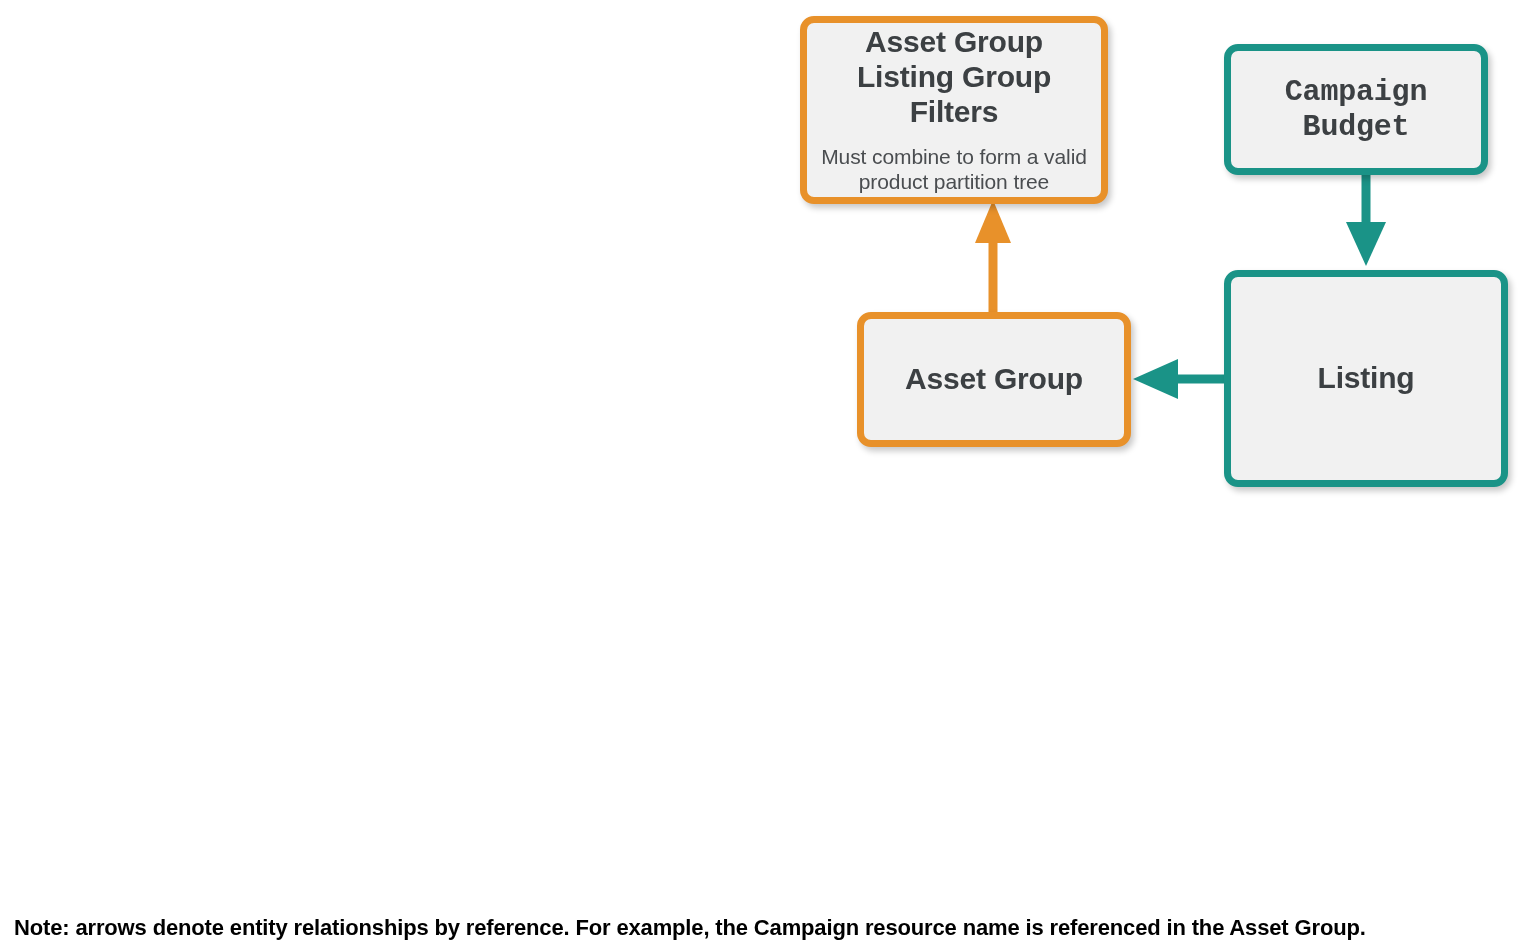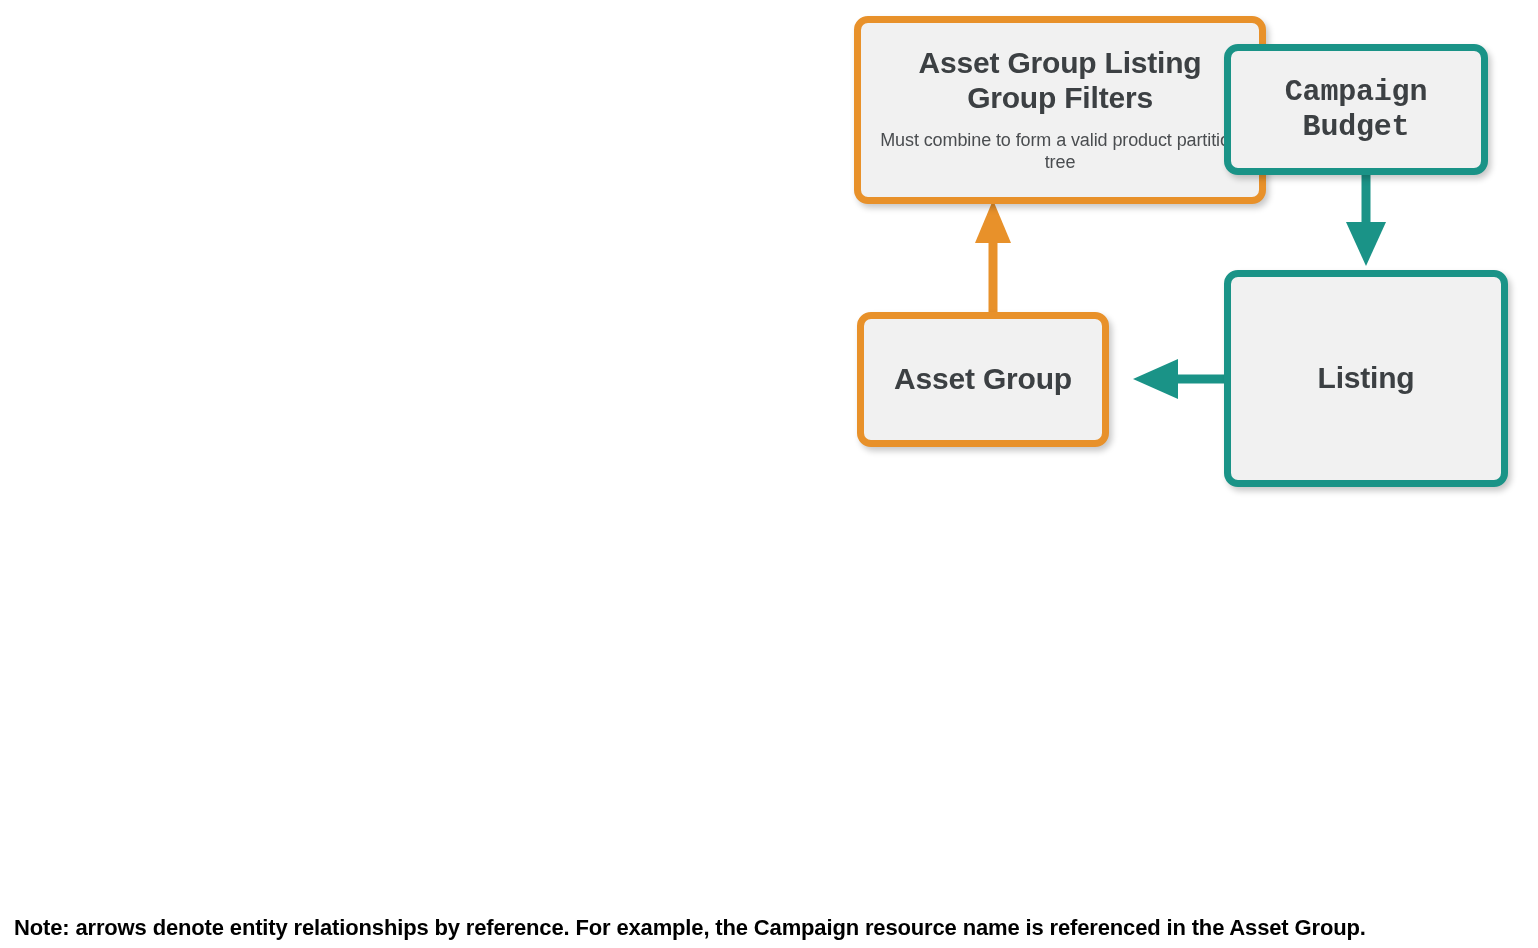--- a/index.html
+++ b/index.html
@@ -43,37 +43,37 @@
   .node.teal   { border-color: #1A9387; }
 
   .node-title {
     font-size: 30px;
     font-weight: bold;
     color: #3C4043;
     line-height: 1.16;
     letter-spacing: -0.2px;
   }
   .node-subtitle {
-    font-size: 18px;
+    font-size: 21px;
     font-weight: normal;
     color: #4A4D50;
     line-height: 1.22;
     margin-top: 14px;
     letter-spacing: -0.1px;
   }
 
   
   #node-aglgf {
-    left: 854px;  top: 16px;   width: 412px; height: 188px; align-items: center;
+    left: 800px;  top: 16px;   width: 308px; height: 188px; align-items: center;
   }
   #node-campaign-budget {
     left: 1224px; top: 44px;   width: 264px; height: 131px; font-family: Liberation Mono, monospace;
   }
   #node-asset-group {
-    left: 857px;  top: 312px;  width: 252px; height: 135px;
+    left: 857px;  top: 312px;  width: 274px; height: 135px;
   }
   #node-campaign {
     left: 1224px; top: 270px;  width: 284px; height: 217px;
   }
 
   
   #arrow-layer {
     position: absolute;
     left: 0; top: 0;
     width: 1538px; height: 948px;

